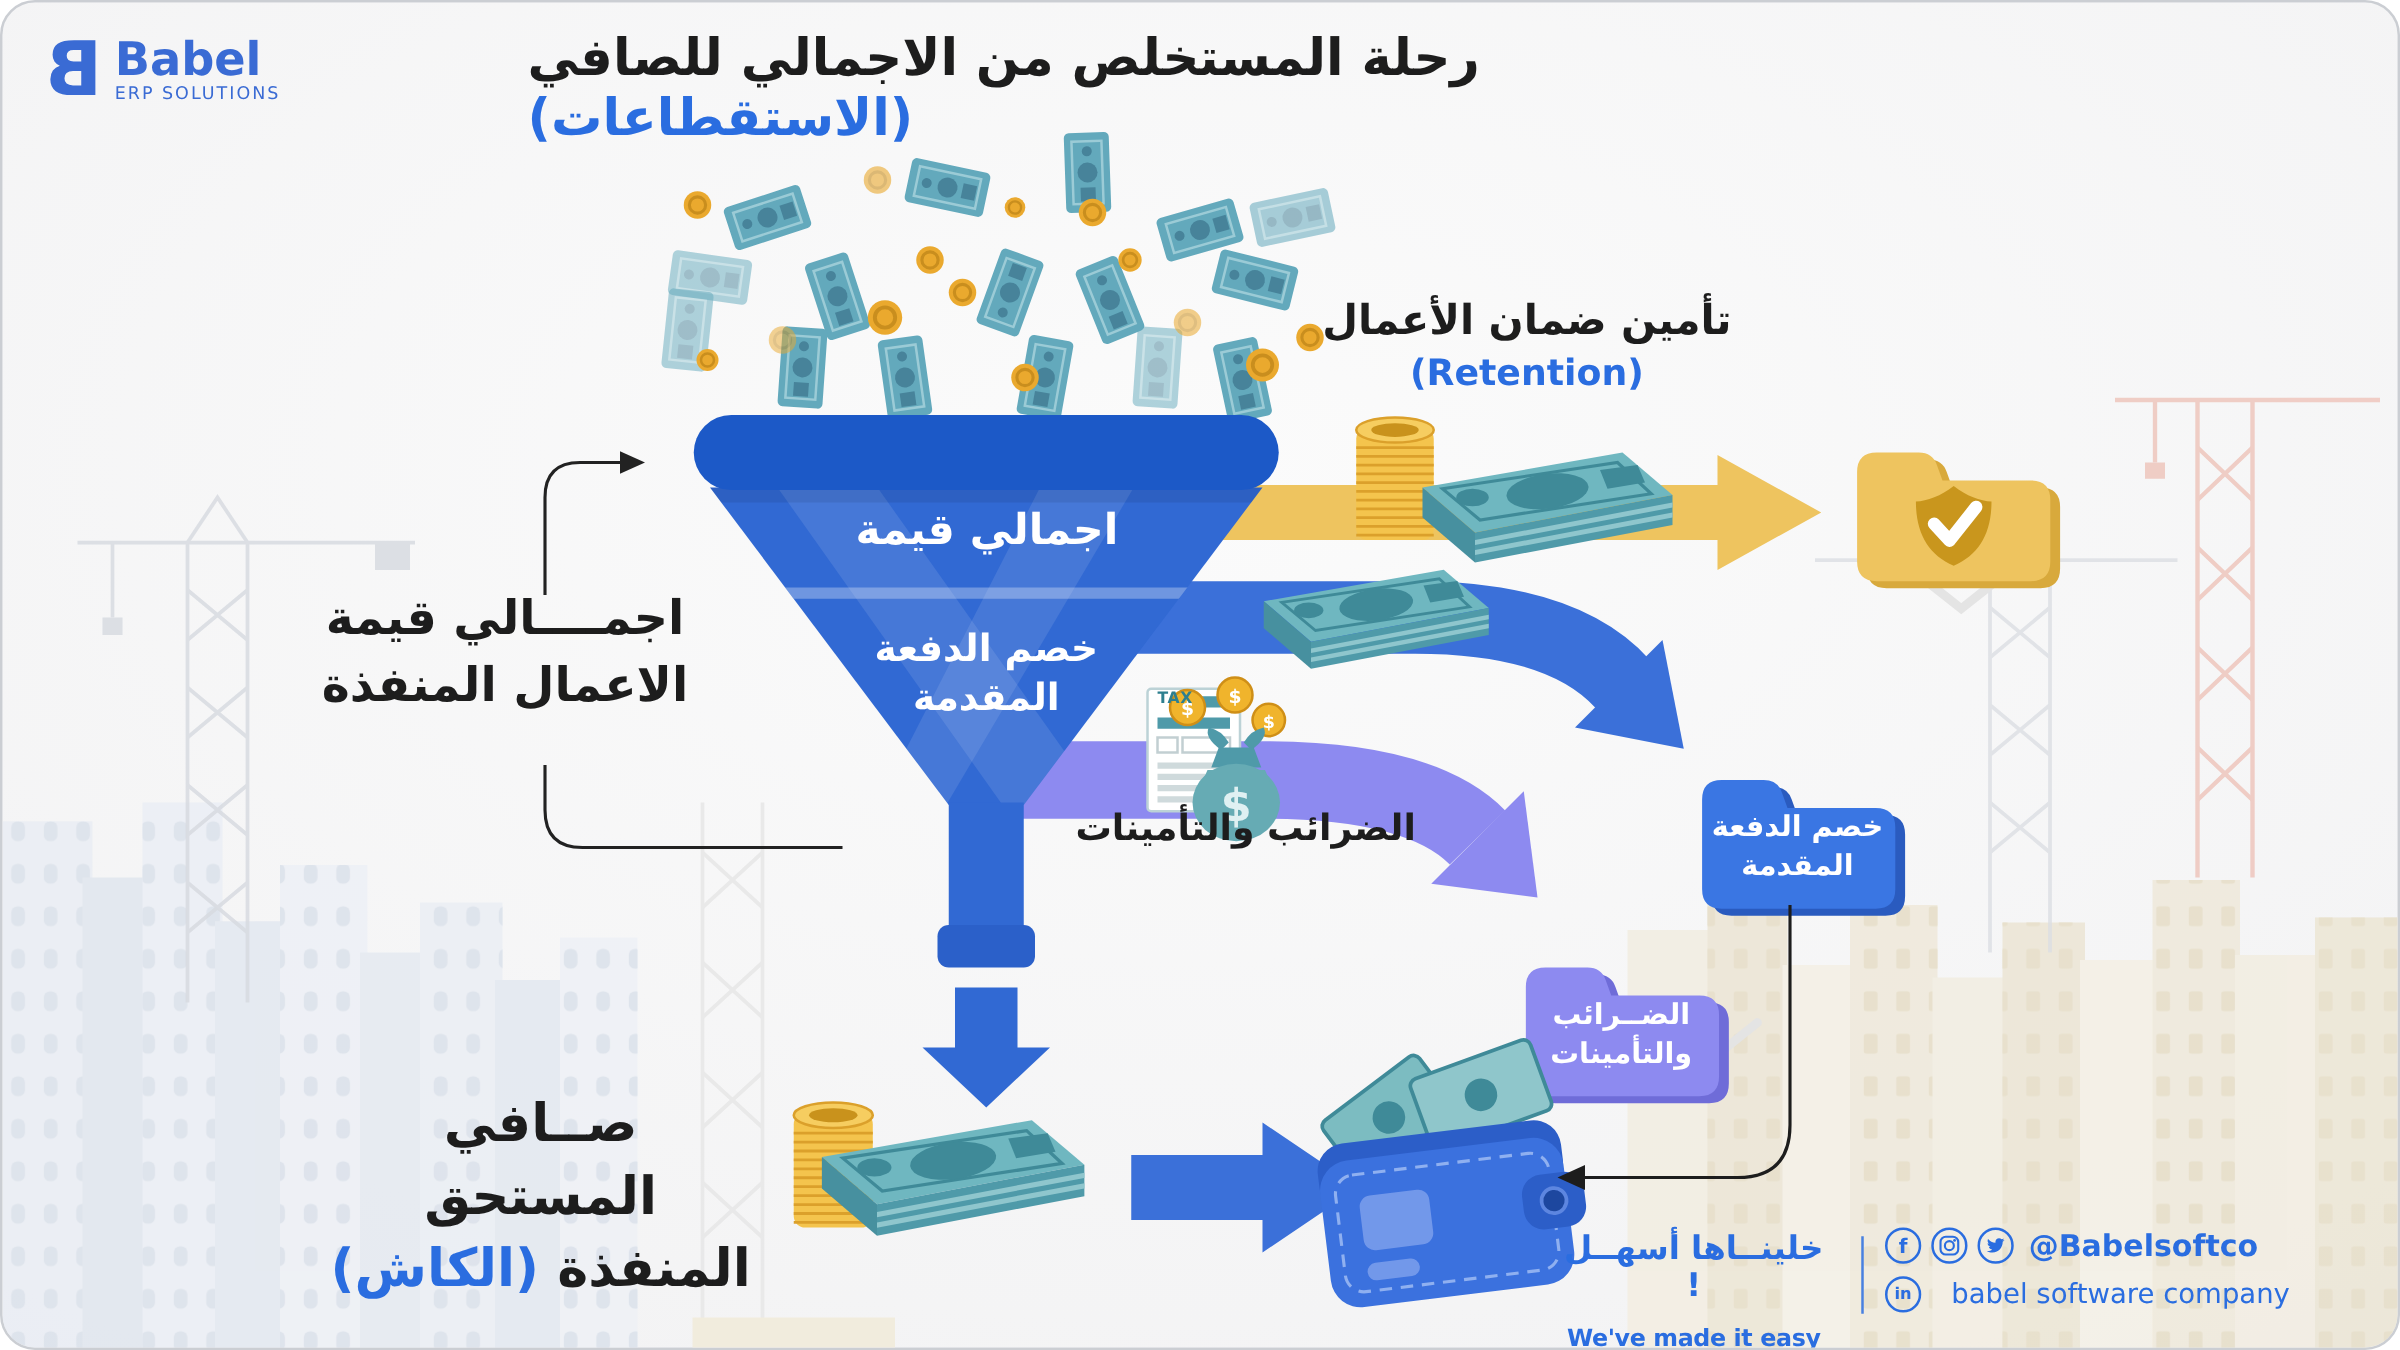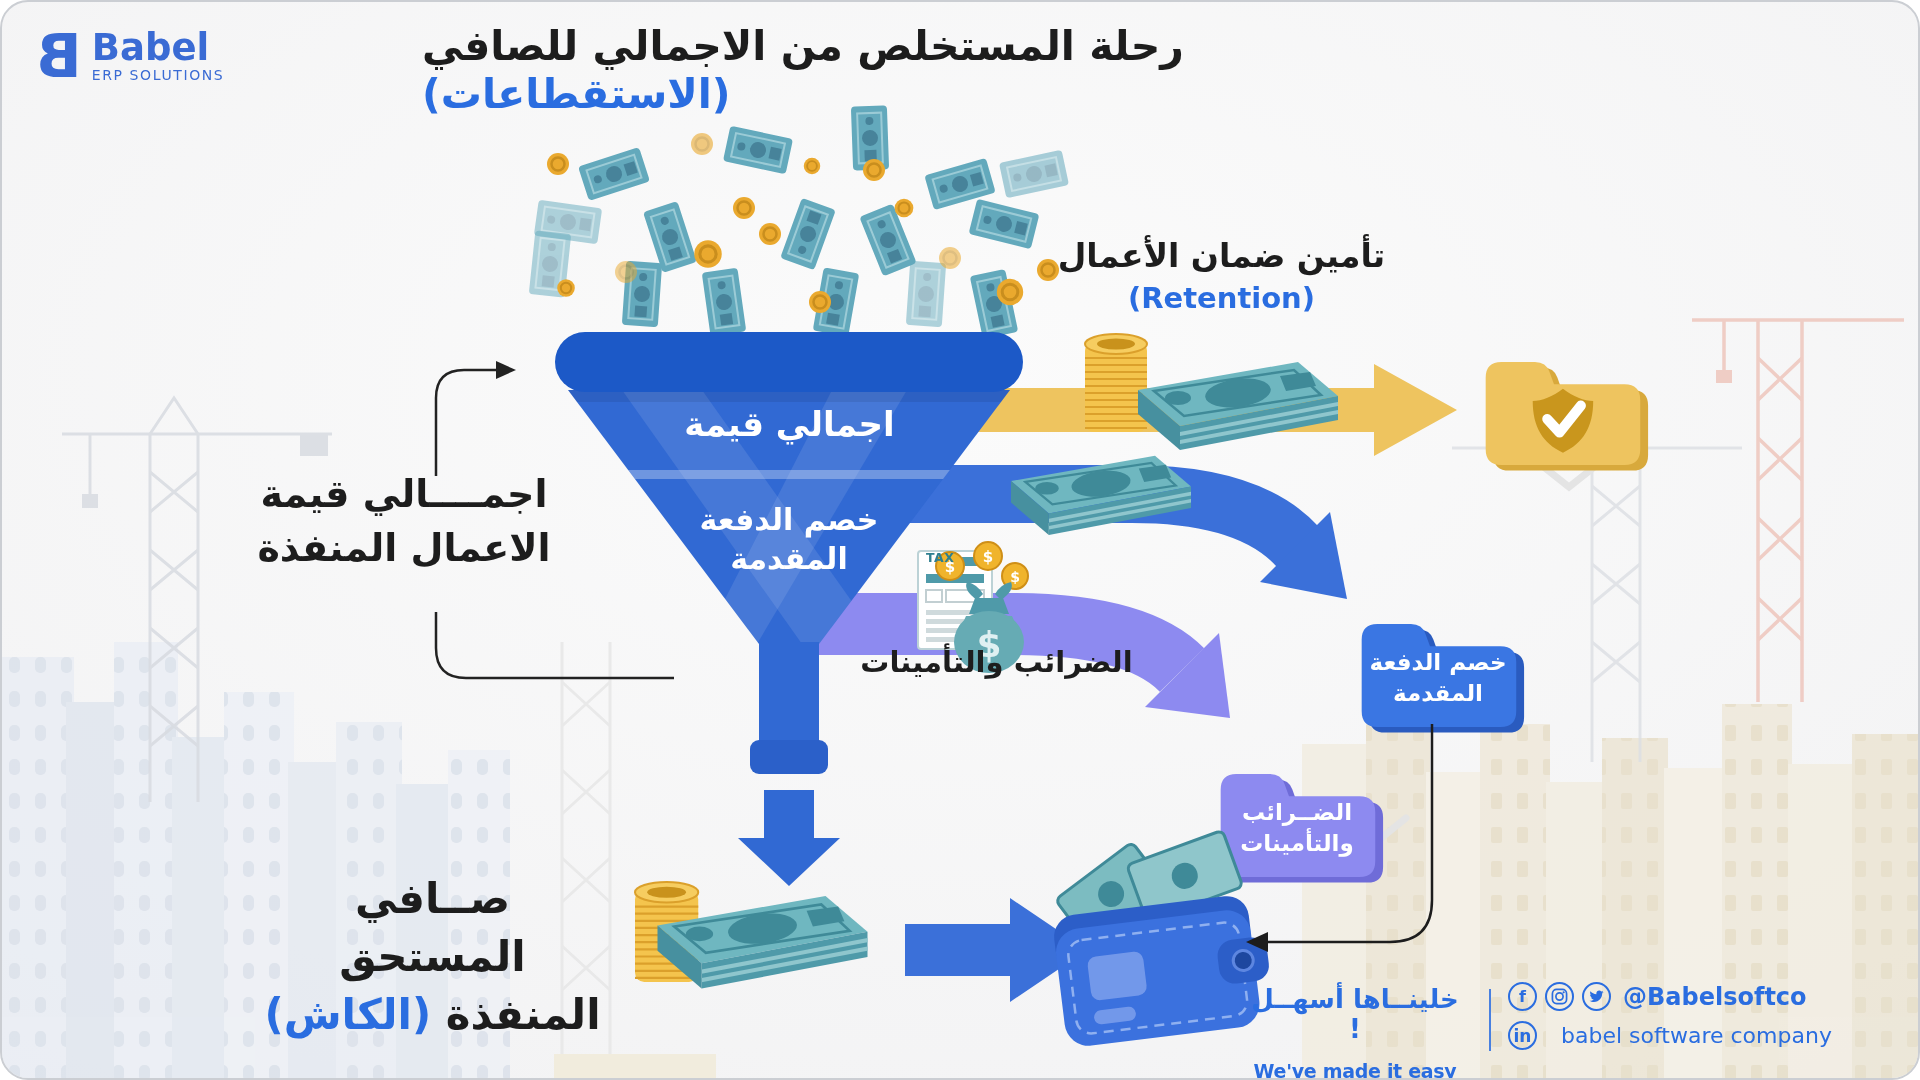--- a/index.html
+++ b/index.html
@@ -378,19 +378,19 @@
     </span>
     <span class="circ">
       <svg viewBox="0 0 16 16" width="15" height="15">
         <path fill="#2a6de0" d="M15.5 3.1c-.55.25-1.15.4-1.75.5.63-.38 1.1-.97 1.33-1.68-.59.35-1.24.6-1.93.74C12.6 2.06 11.8 1.7 10.9 1.7c-1.7 0-3.07 1.38-3.07 3.07 0 .24.03.48.08.7C5.36 5.35 3.1 4.13 1.58 2.27c-.26.45-.41.98-.41 1.54 0 1.07.54 2 1.37 2.56-.5-.02-.98-.16-1.39-.39v.04c0 1.49 1.06 2.73 2.46 3.01-.26.07-.53.11-.81.11-.2 0-.39-.02-.58-.06.39 1.22 1.53 2.11 2.87 2.13-1.05.82-2.38 1.31-3.82 1.31-.25 0-.49-.01-.73-.04 1.36.87 2.98 1.38 4.72 1.38 5.66 0 8.76-4.69 8.76-8.76v-.4c.6-.43 1.12-.97 1.53-1.59-.55.24-1.14.41-1.76.49z"></path>
       </svg>
     </span>
     <span class="handle">@Babelsoftco</span>
   </div>
 
   <div class="social-row social-row2">
-    <span class="circ" style="font-size:17px">
+    <span class="circ" style="font-size:13px">
         <span>in</span>
       </span>
     <span class="company">babel software company</span>
   </div>
 
 </div>
 
 </body></html>

